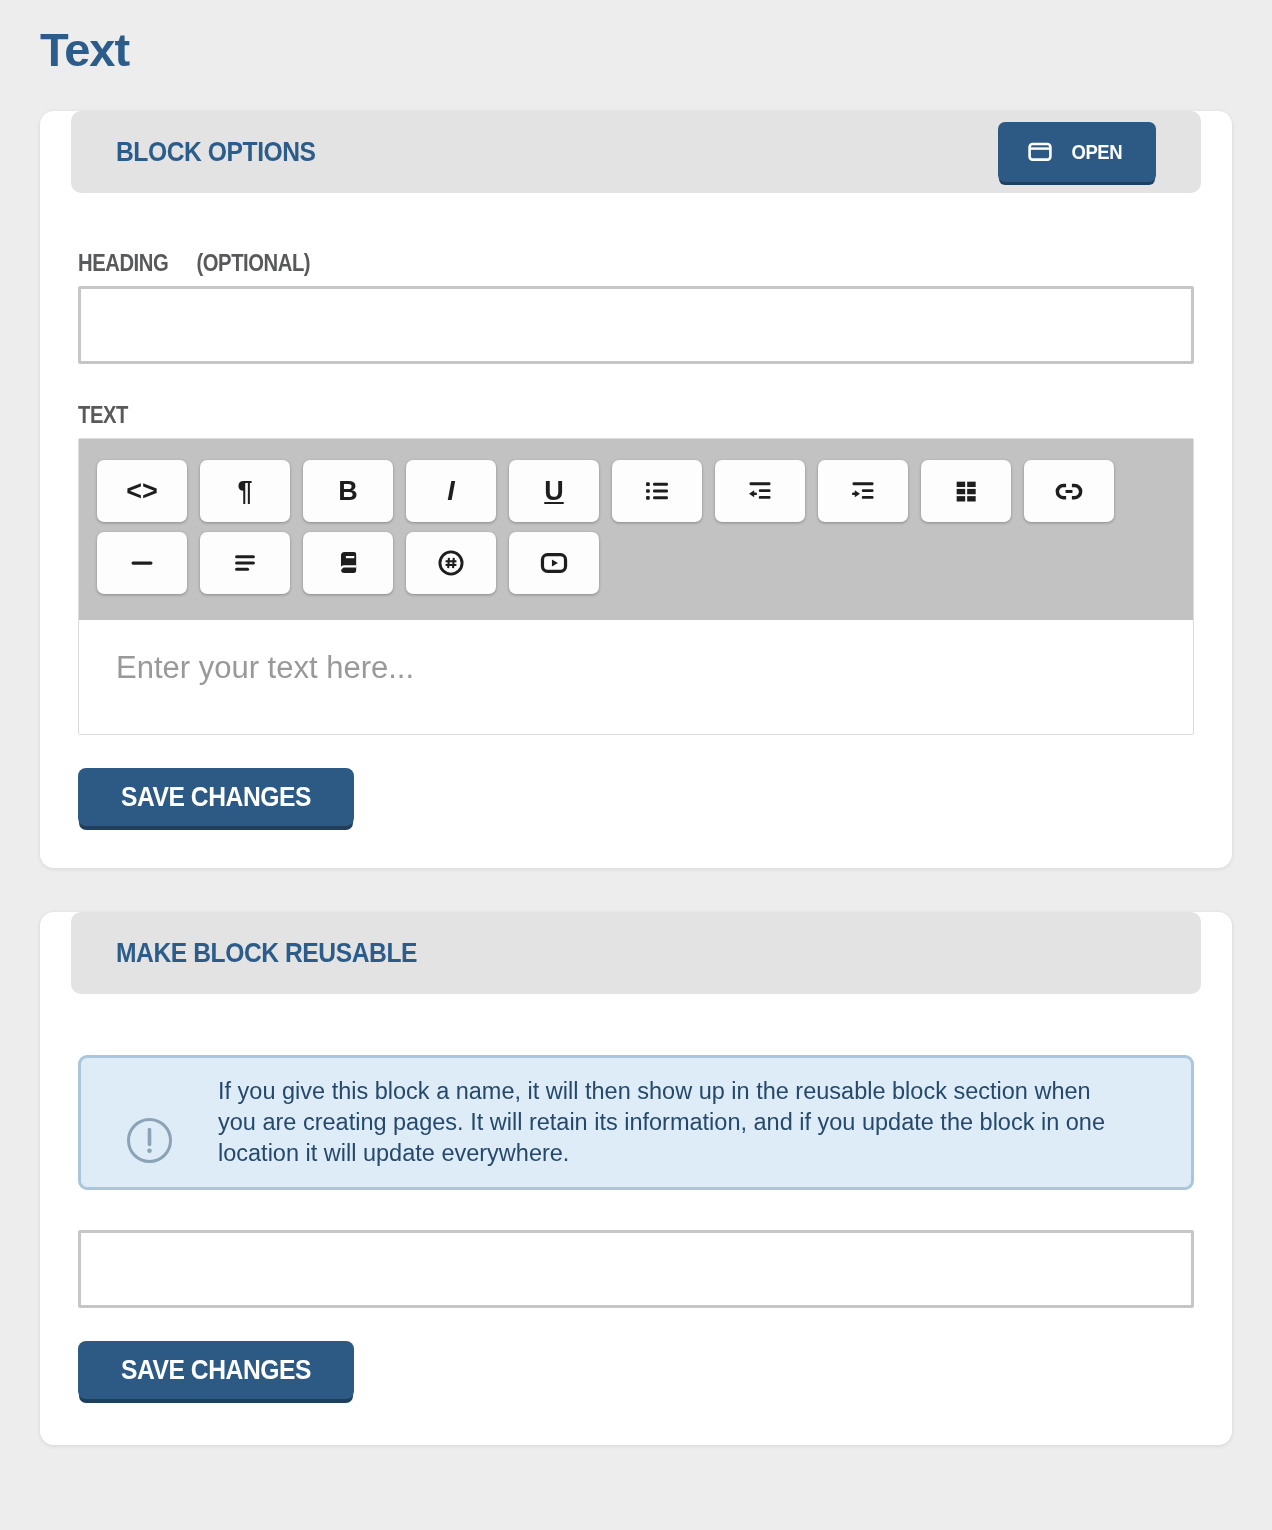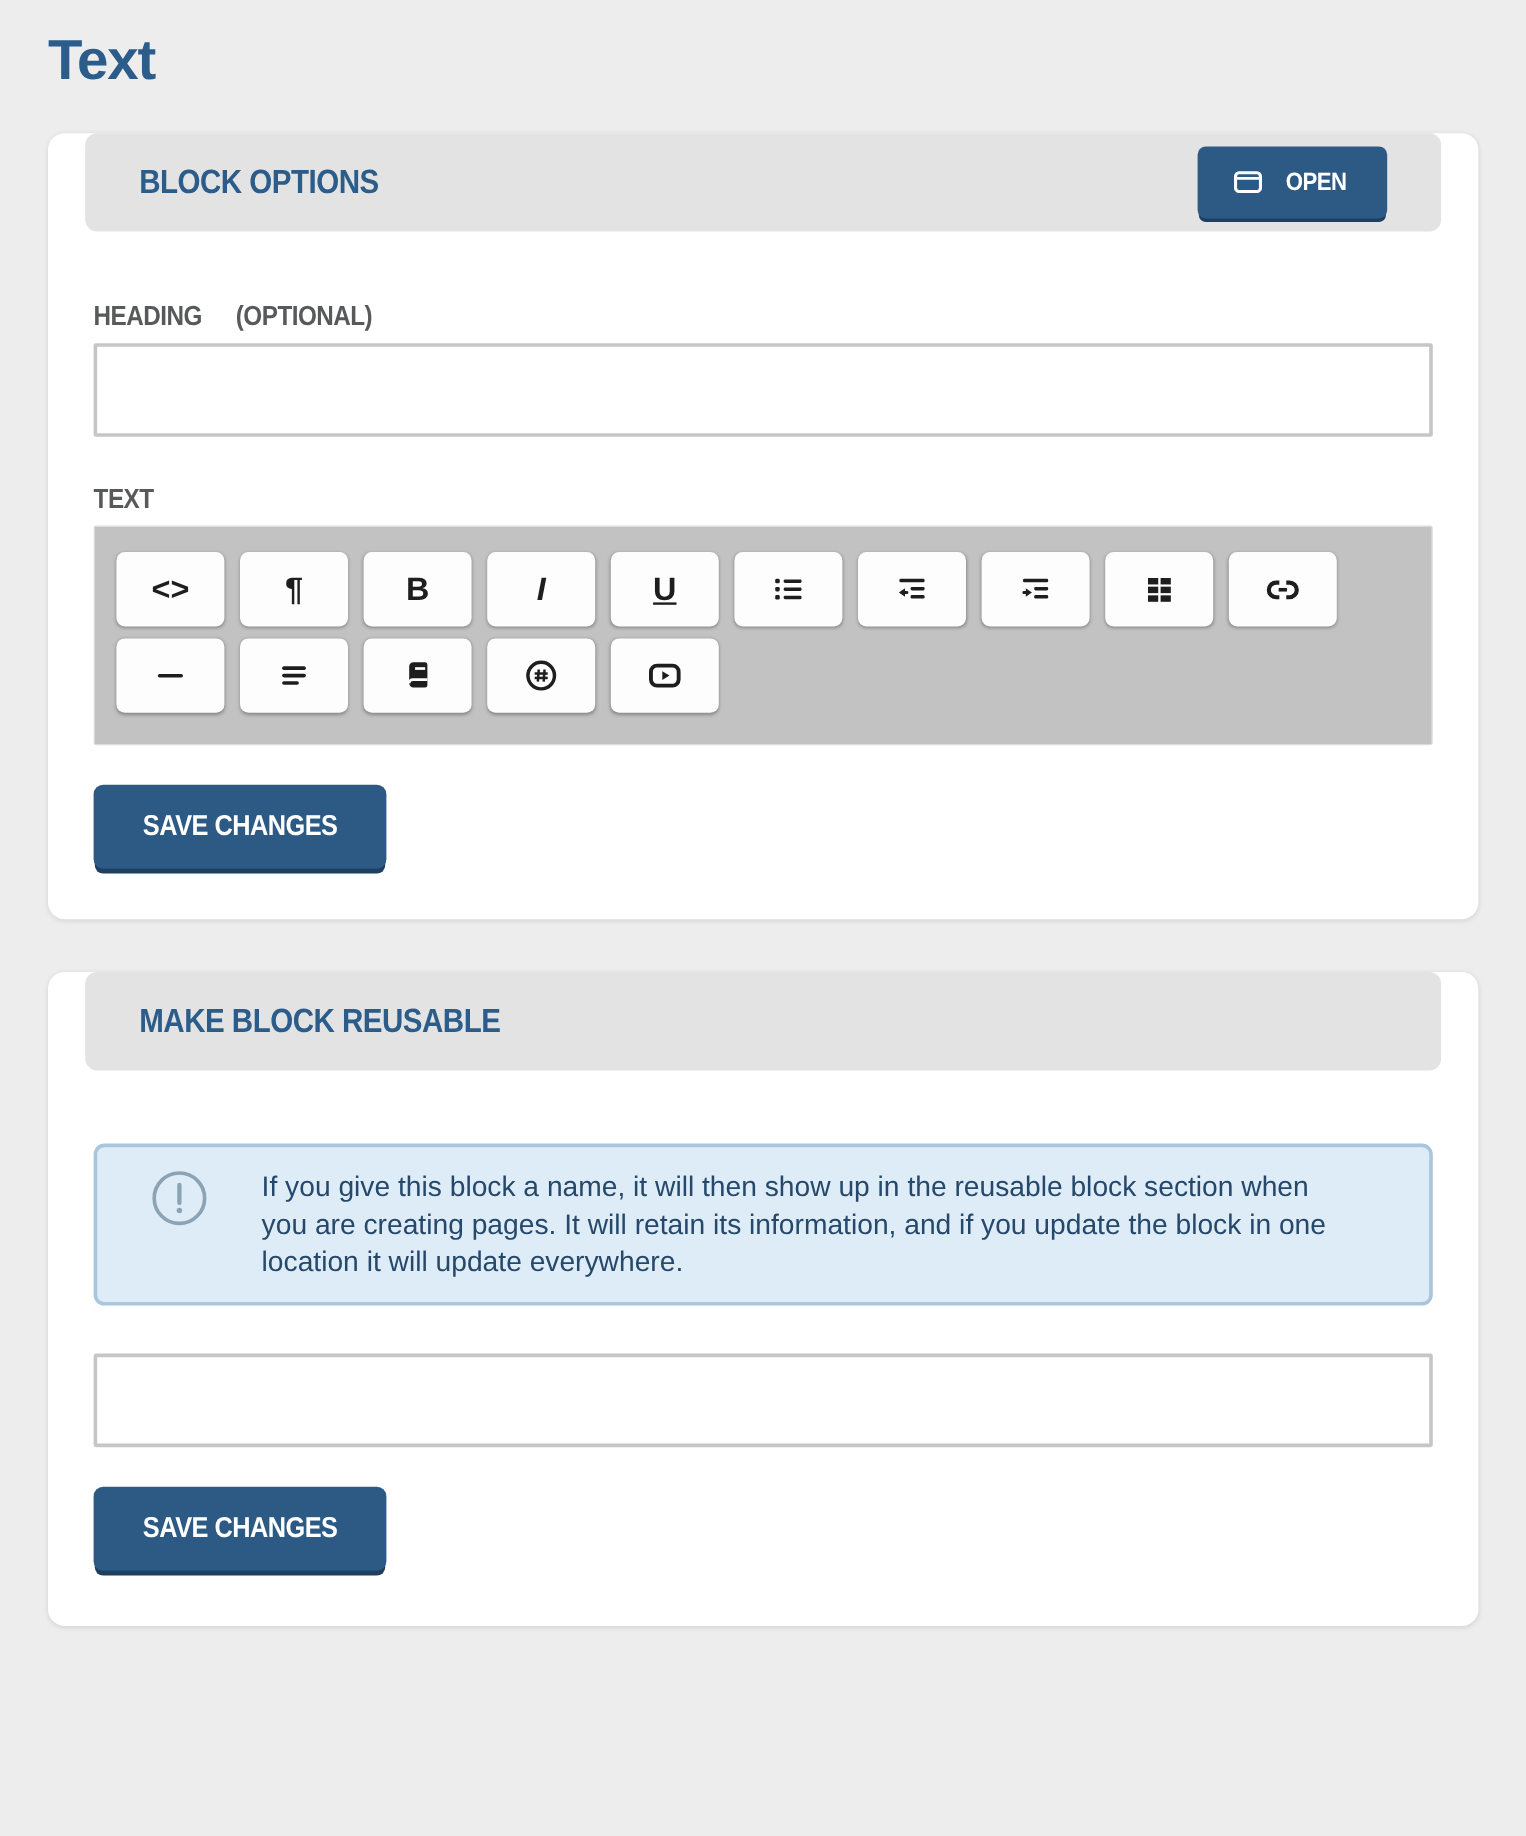--- a/index.html
+++ b/index.html
@@ -121,39 +121,39 @@
     color: #99999b;
     font-size: 31px;
   }
 
   .primary-btn {
     margin-top: 33px;
     background: #2d5a85;
     color: #ffffff;
     border: none;
     border-radius: 8px;
-    height: 70px;
+    height: 58px;
     padding: 0 30px;
     min-width: 218px;
-    font-size: 24px;
+    font-size: 28px;
     font-weight: 800;
     letter-spacing: -0.5px;
     box-shadow: 0 5px 0 -1px #1f3f5f;
     cursor: pointer;
     font-family: "Liberation Sans", sans-serif;
   }
 
   
   .info-box {
     background: #ddecf7;
     border: 3px solid #a9c6dc;
     border-radius: 9px;
     padding: 18px 40px 18px 44px;
     display: flex;
-    align-items: flex-start;
+    align-items: flex-end;
     box-sizing: border-box;
   }
   .info-icon-wrap { flex: 0 0 auto; margin-right: 44px; }
   .info-text {
     color: #26496b;
     font-size: 23.5px;
     line-height: 31px;
     padding-right: 30px;
   }
   .name-row-gap { height: 40px; }
@@ -306,20 +306,23 @@
           <button class="tb-btn">
             <span>
               <svg width="30" height="28" viewBox="0 0 26 24">
                 <rect x="3" y="4.8" width="20" height="14.4" rx="4.4" fill="none" stroke="#1e1e1e" stroke-width="2.8"></rect>
                 <polygon points="11.2,8.9 16.4,12 11.2,15.1" fill="#1e1e1e"></polygon>
               </svg>
             </span>
           </button>
         </div>
 
+        <div class="editor-content">
+          <span class="editor-placeholder">Enter your text here...</span>
+        </div>
       </div>
 
       <button class="primary-btn">
         <span class="cond-center">SAVE CHANGES</span>
       </button>
     </div>
   </div>
 
   <div class="card">
     <div class="card-header">

